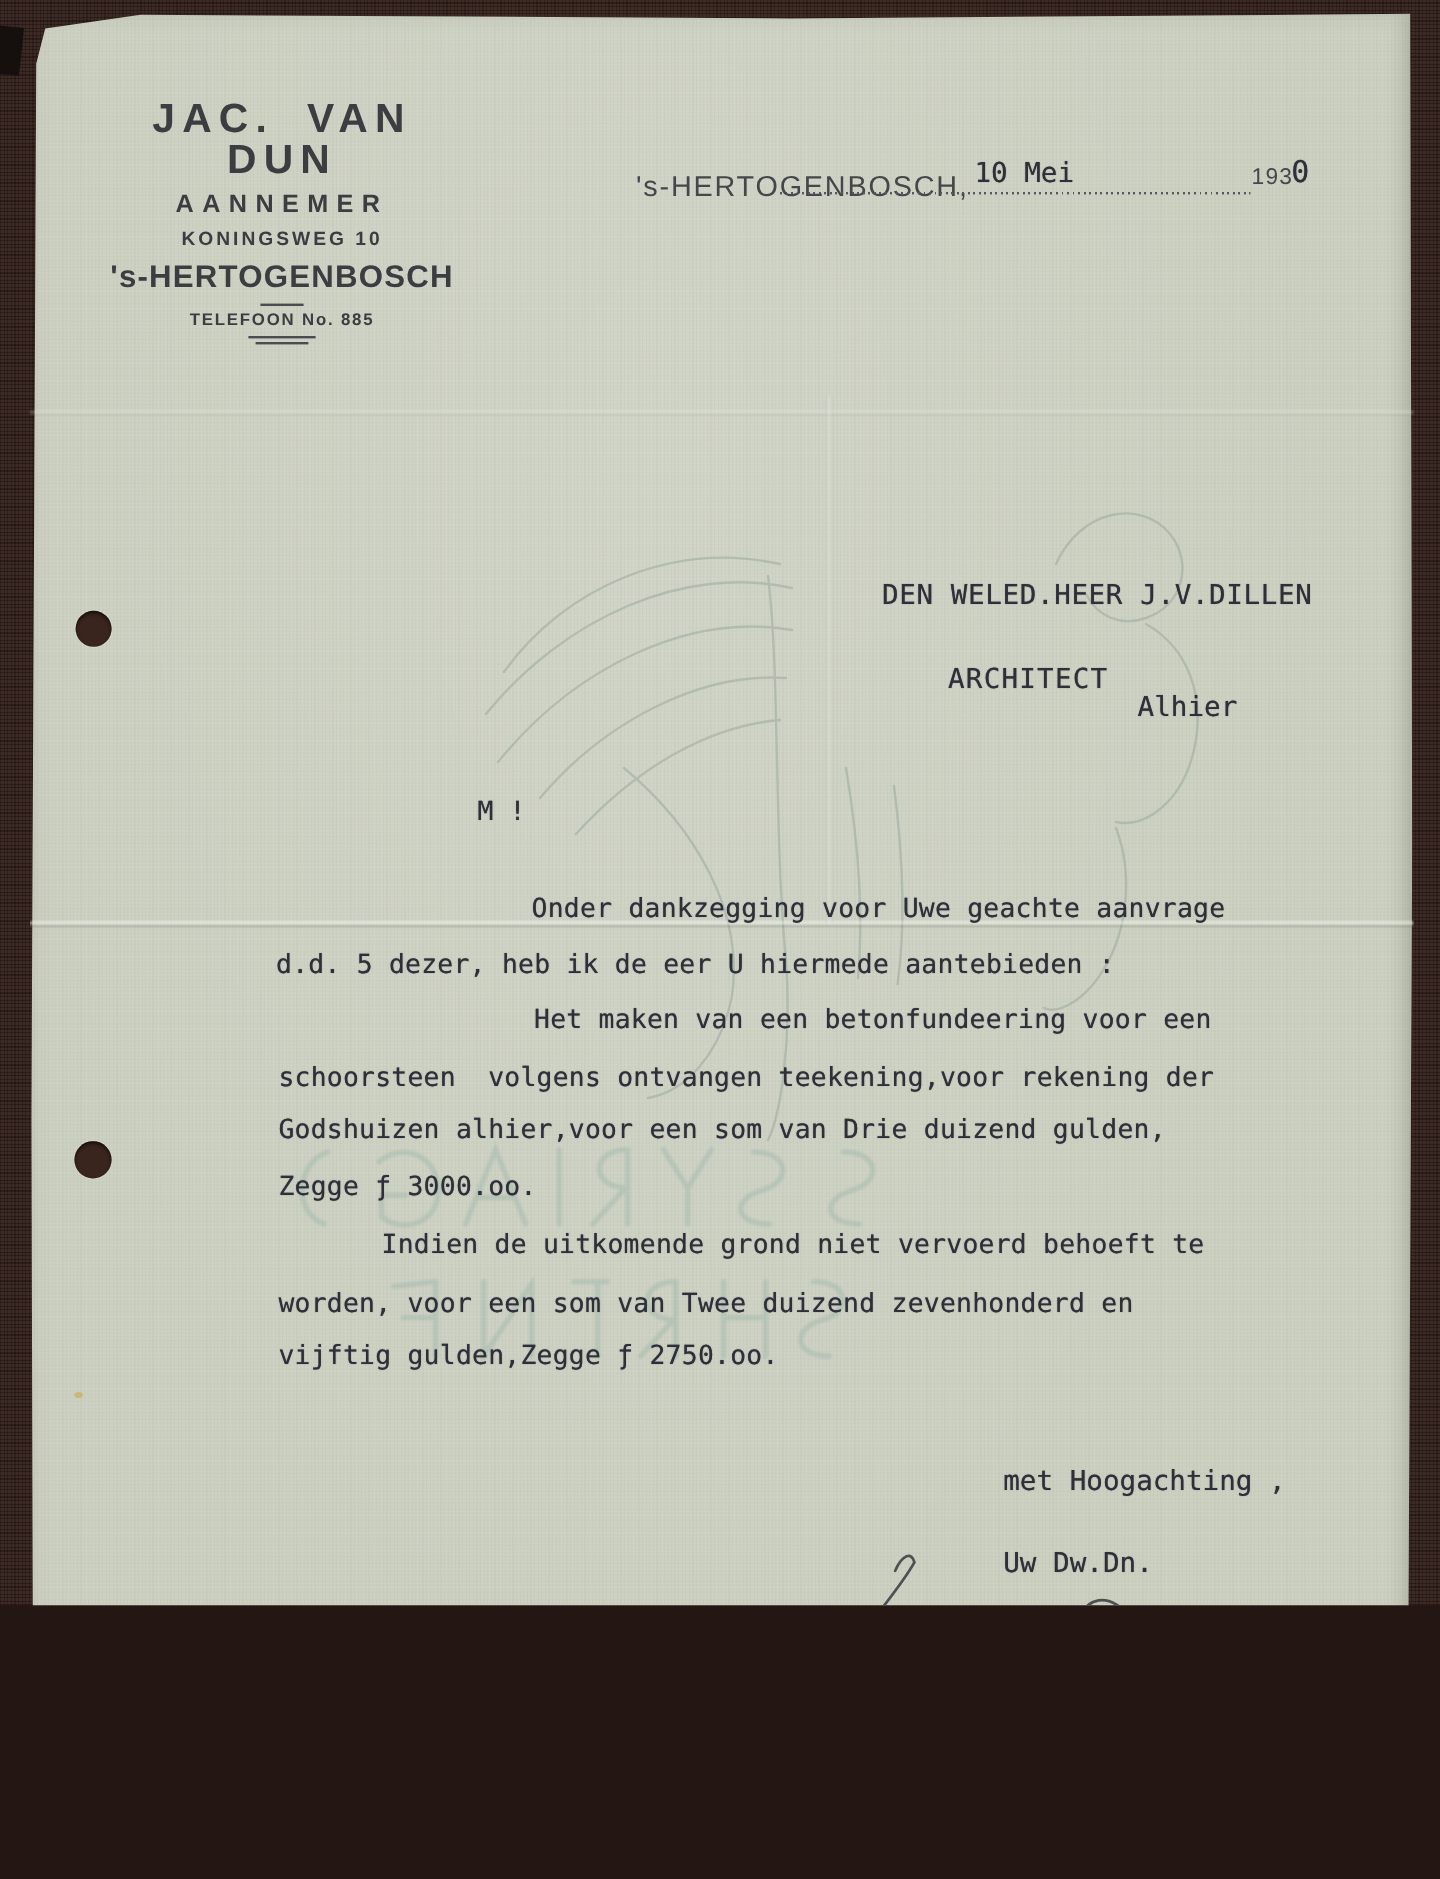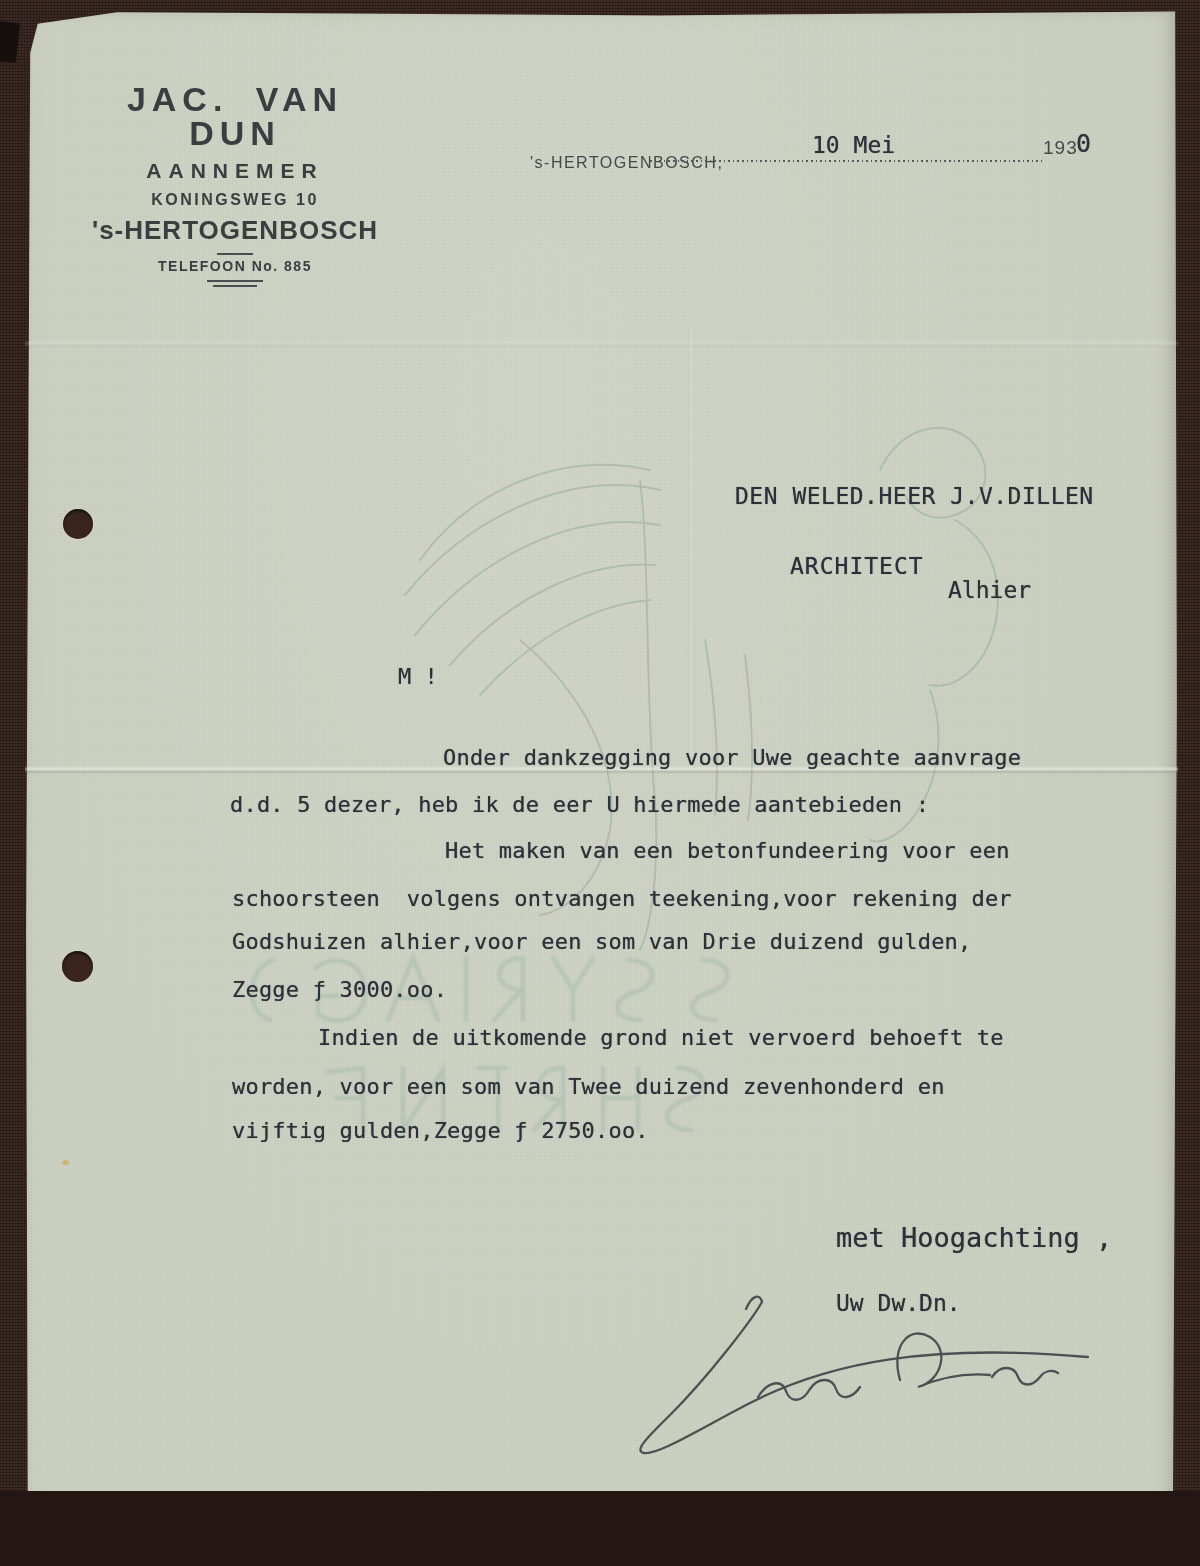--- a/index.html
+++ b/index.html
@@ -1,17 +1,17 @@
 <!DOCTYPE html>
 <html><head>
 <meta charset="utf-8">
 <style>
   html,body{margin:0;padding:0;background:#241713;}
   #stage{
-    position:relative;width:1200px;height:1491px;overflow:hidden;
+    position:relative;width:1200px;height:1338px;overflow:hidden;
     background-color:#3e2a24;
     background-image:
       repeating-linear-gradient(0deg, rgba(0,0,0,0.30) 0 1px, transparent 1px 3px),
       repeating-linear-gradient(90deg, rgba(0,0,0,0.22) 0 1px, transparent 1px 3px),
       radial-gradient(ellipse at 50% 45%, rgba(120,80,60,0.18), transparent 70%);
     font-family:"DejaVu Sans Mono", monospace;
   }
   .abs{position:absolute;}
   
   .corner-mark{left:-4px;top:22px;width:22px;height:40px;background:#15100d;transform:rotate(6deg);}
@@ -51,41 +51,41 @@
     font-family:"Liberation Sans", sans-serif;font-weight:bold;}
   .lh-name{font-size:34px;letter-spacing:6px;word-spacing:12px;line-height:1;}
   .lh-prof{font-size:21px;letter-spacing:7px;margin-top:10px;line-height:1;}
   .lh-addr{font-size:16px;letter-spacing:2.5px;margin-top:11px;line-height:1;}
   .lh-city{font-size:26px;letter-spacing:1px;margin-top:9px;line-height:1;}
   .lh-rule1{width:36px;border-top:2px solid #4a4c50;margin:10px auto 0;}
   .lh-tel{font-size:14px;letter-spacing:1.5px;margin-top:4px;line-height:1;}
   .lh-rule2a{width:56px;border-top:2px solid #4a4c50;margin:7px auto 0;}
   .lh-rule2b{width:44px;border-top:2px solid #4a4c50;margin:3px auto 0;}
   
-  .dl-place{left:530px;top:154px;font-family:"Liberation Sans", sans-serif;font-size:16px;
+  .dl-place{left:530px;top:142px;font-family:"Liberation Sans", sans-serif;font-size:24px;
     letter-spacing:1.5px;color:#45474b;}
   .dl-leader{left:650px;top:160px;width:392px;height:2px;
     background:repeating-linear-gradient(90deg,#56565c 0 1.6px, transparent 1.6px 4.6px);}
   .dl-year{left:1043px;top:137px;font-family:"Liberation Sans", sans-serif;font-size:19px;
     letter-spacing:1px;color:#45474b;}
   .typed{color:#2e2f39;text-shadow:0 0 0.8px rgba(46,47,57,0.75);}
   .dl-date{left:812px;top:132px;font-size:23px;}
   .dl-zero{left:1076px;top:129px;font-size:25px;}
   
   .addr1{left:735px;top:483px;font-size:23px;letter-spacing:0.5px;}
   .addr2{left:790px;top:553px;font-size:23px;letter-spacing:1px;}
   .addr3{left:948px;top:577px;font-size:23px;}
   .salut{left:398px;top:664px;font-size:22px;}
   .bline{font-size:22px;letter-spacing:0.2px;white-space:pre;}
   .l0{left:443px;top:745px;}  .l1{left:230px;top:792px;}
   .l2{left:445px;top:838px;}  .l3{left:232px;top:886px;}
   .l4{left:232px;top:929px;}  .l5{left:232px;top:977px;}
   .l6{left:318px;top:1025px;} .l7{left:232px;top:1074px;}
   .l8{left:232px;top:1118px;} .l9{left:318px;top:1172px;}
-  .close1{left:836px;top:1222px;font-size:27px;}
+  .close1{left:836px;top:1222px;font-size:23px;}
   .close2{left:836px;top:1290px;font-size:23px;}
   
   .sketch{left:380px;top:410px;filter:blur(0.6px);}
   .wmark{left:25px;top:10px;filter:blur(1.1px);}
   .sig{left:600px;top:1285px;}
 </style>
 </head>
 <body>
 
 <div id="stage">

